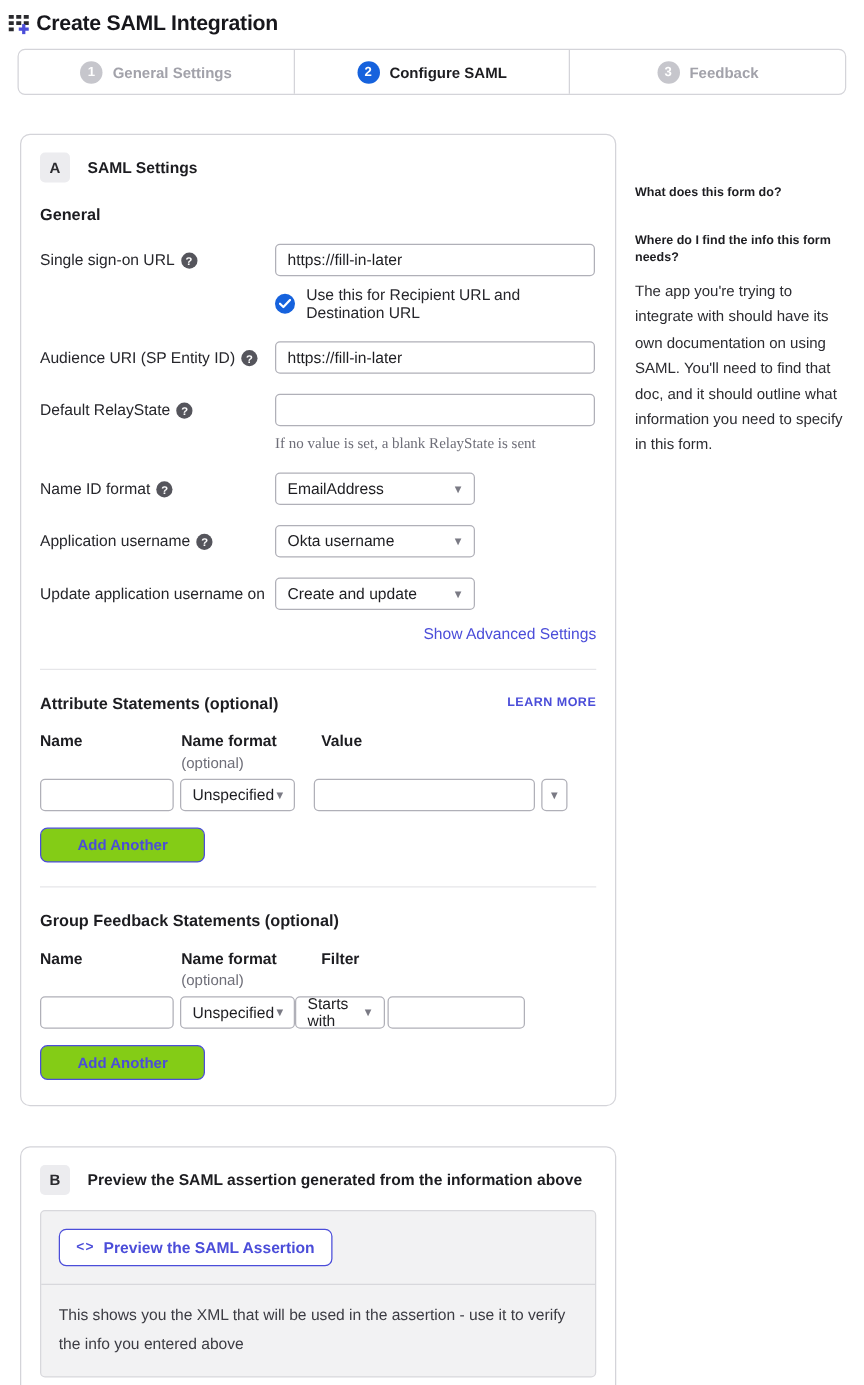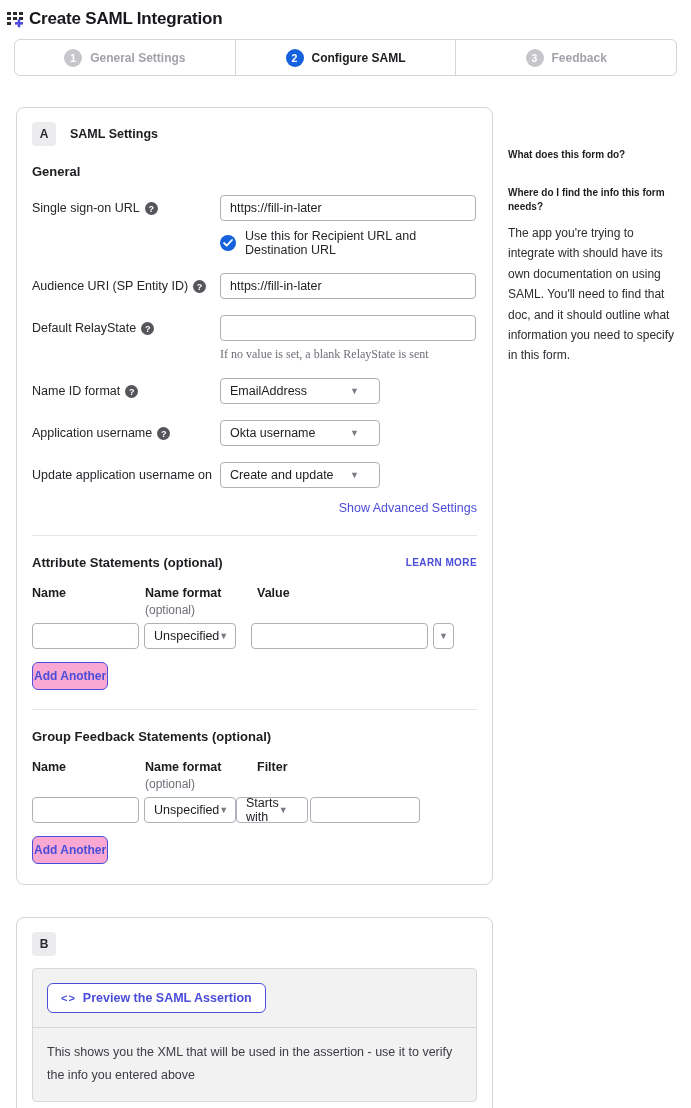--- a/index.html
+++ b/index.html
@@ -78,21 +78,21 @@
   .checkrow { display:flex; align-items:center; gap:9px; margin-top:8px; }
   .round-check {
     width:16px; height:16px; border-radius:50%; background:#1662dd;
     display:flex; align-items:center; justify-content:center; flex:0 0 auto; cursor:pointer;
   }
   .check-lbl { font-size:12.5px; color:#26262b; }
 
   .select {
     width:160px; height:26px; border:1px solid #b0b0b8; border-radius:4px;
     background:#fff; display:flex; align-items:center; justify-content:space-between;
-    padding:0 20px 0 9px; font-size:12.5px; cursor:pointer;
+    padding:0 8px 0 9px; font-size:12.5px; cursor:pointer;
   }
   .caret { font-size:9px; color:#7a7a84; line-height:1; }
 
   .adv-row { text-align:right; margin:2px 0 0 0; }
   .link { color:#4b4dd9; font-size:12.5px; text-decoration:none; cursor:pointer; }
 
   .divider { border:none; border-top:1px solid #e6e6e9; margin:19px 0; }
 
   
   .attr-hdr { display:flex; align-items:center; justify-content:space-between; margin-bottom:16px; }
@@ -110,22 +110,22 @@
   .sel-fmt { width:92px; margin-left:5px; }
   .in-value { width:177px; height:26px; margin-left:15px; }
   .combo-btn {
     width:21px; height:26px; margin-left:5px; border:1px solid #b0b0b8; border-radius:4px;
     background:#fff; display:flex; align-items:center; justify-content:center; cursor:pointer;
   }
   .sel-filter { width:72px; }
   .in-filter { width:110px; height:26px; margin-left:2px; }
 
   .btn-outline {
-    display:inline-block; border:1px solid #4b4dd9; color:#4b4dd9; background:#f9a8d4;
-    font-size:12px; font-weight:bold; border-radius:6px; padding:6px 1px;
+    display:inline-block; border:1px solid #4b4dd9; color:#4b4dd9; background:#84cc16;
+    font-size:12px; font-weight:bold; border-radius:6px; padding:6px 29px;
     font-family:"Liberation Sans", sans-serif; cursor:pointer;
   }
 
   
   .help-q { font-size:10px; font-weight:bold; line-height:1.4; margin-bottom:9px;margin-top:24px; }
   .help-a { font-size:12px; color:#2c2c31; line-height:1.7; margin-bottom:16px; }
 
   
   .preview-panel {
     margin-top:12px; border:1px solid #d8d8dc; border-radius:4px; background:#f2f2f3;
@@ -332,20 +332,21 @@
             <span class="caret">▼</span>
           </div>
           <input class="tinput in-filter" type="text" value="" style="">
         </div>
         <button class="btn-outline">Add Another</button>
       </div>
 
       <div class="card card-b">
         <div class="sec-hdr">
           <span class="sec-badge">B</span>
+          <span class="sec-title">Preview the SAML assertion generated from the information above</span>
         </div>
 
         <div class="preview-panel">
           <div class="preview-top">
             <button class="preview-btn">
               <span class="code-glyph">&lt;&gt;</span>
               <span>Preview the SAML Assertion</span>
             </button>
           </div>
           <div class="preview-bottom">This shows you the XML that will be used in the assertion - use it to verify the info you entered above</div>

